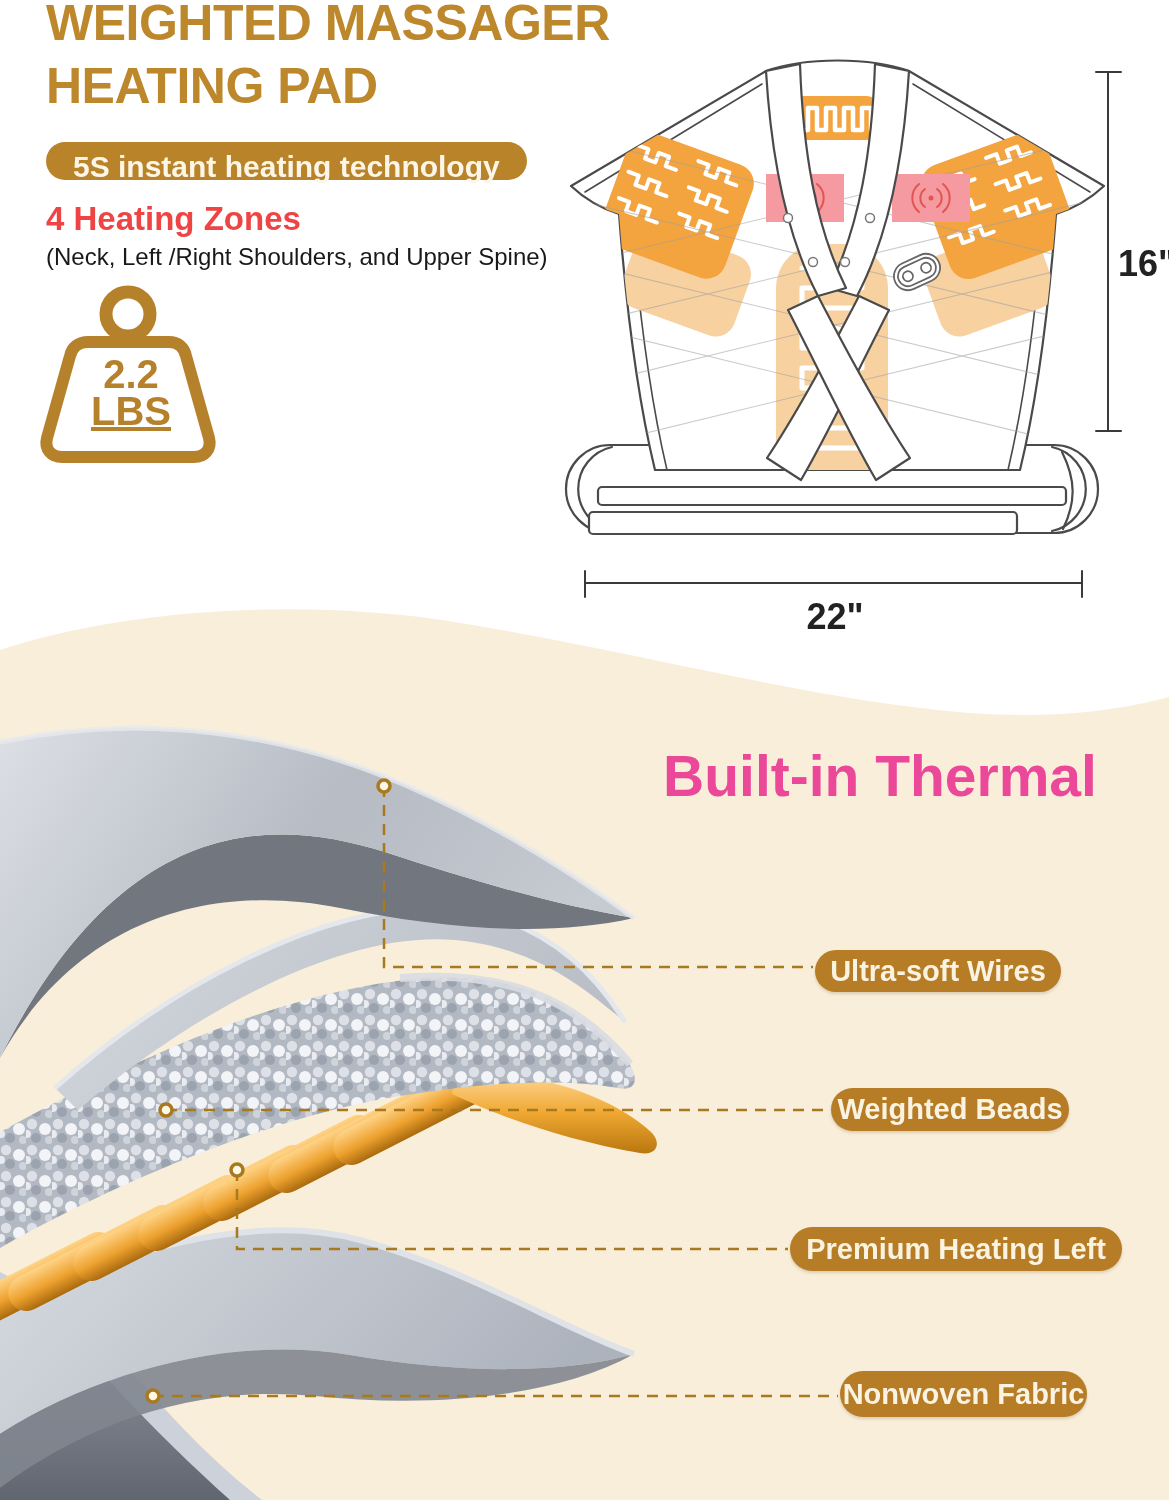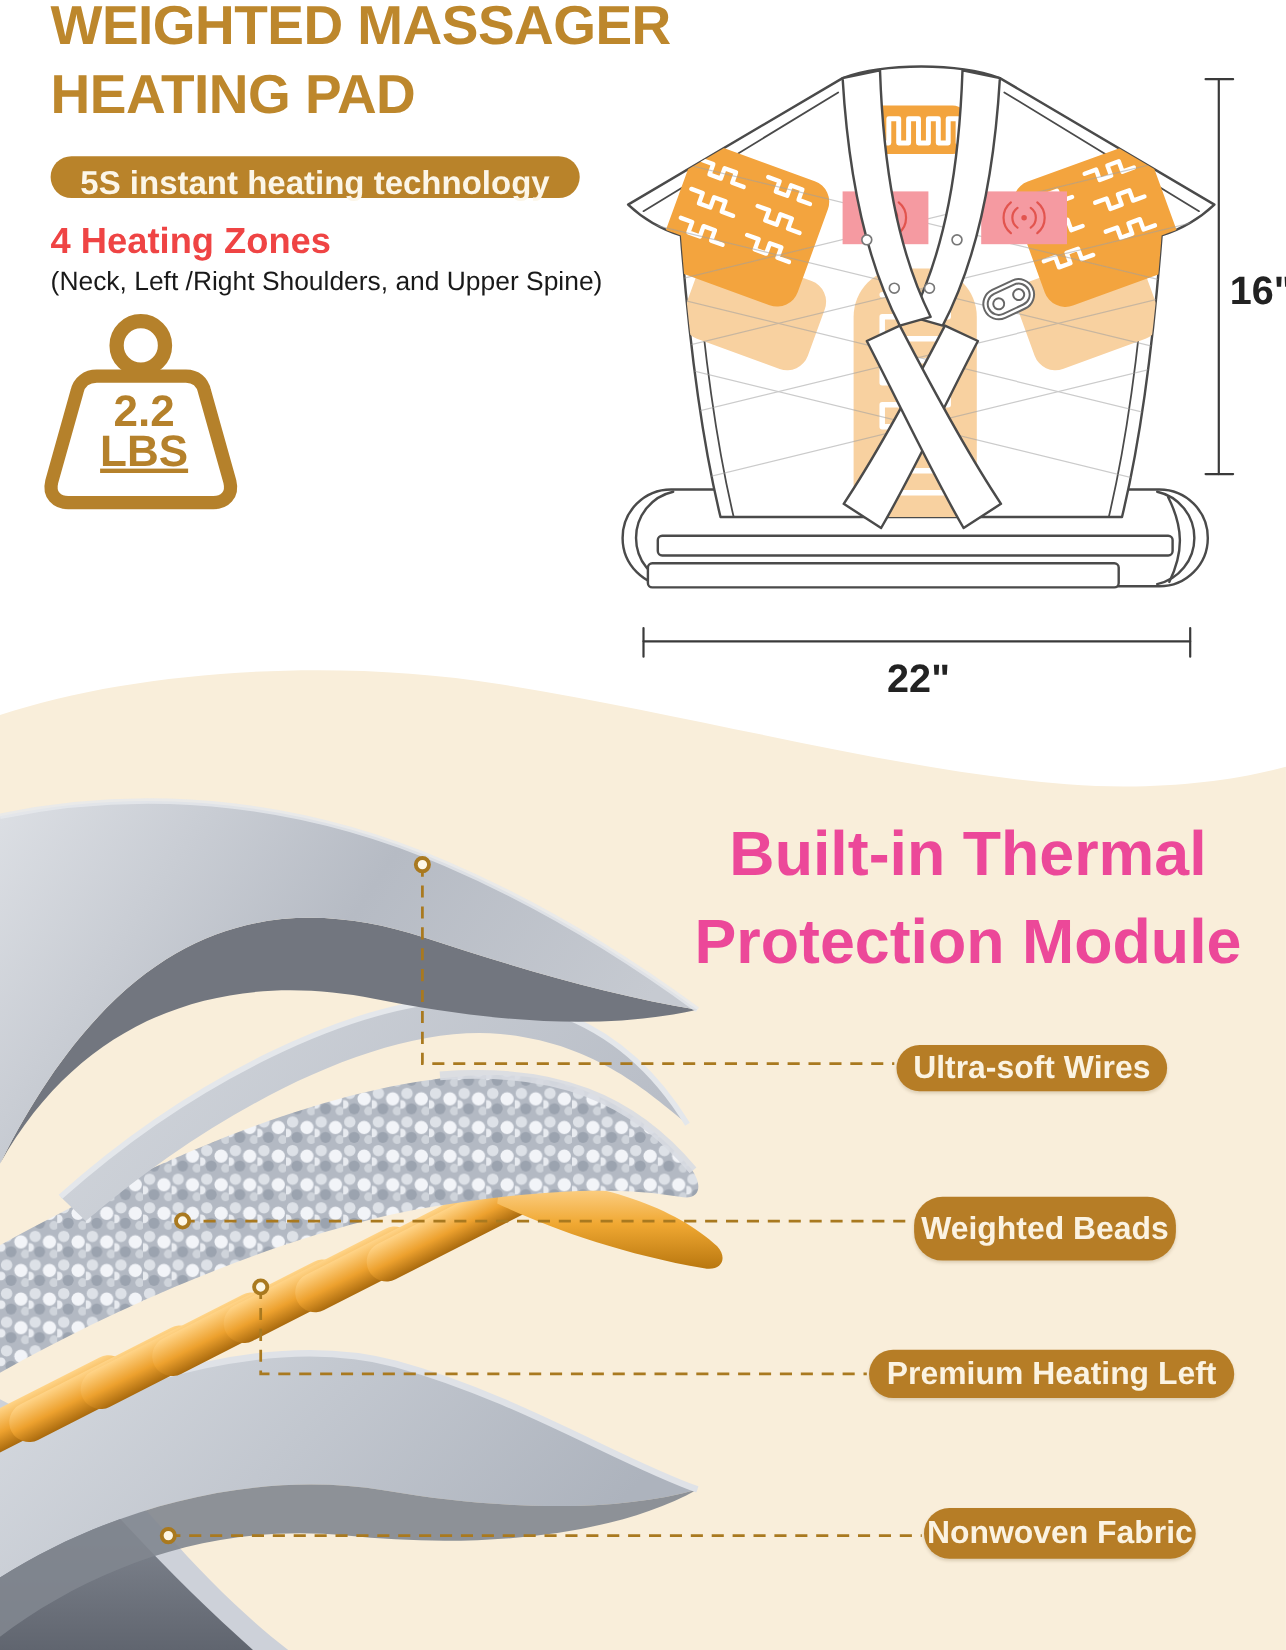--- a/index.html
+++ b/index.html
@@ -15,21 +15,21 @@
   .zones-sub{left:46px;top:243px;font-size:24px;font-weight:500;color:#191919;white-space:nowrap;}
   .weight-txt{left:56px;width:150px;text-align:center;color:#b5812b;font-weight:800;
     font-size:40px;line-height:36px;letter-spacing:0px;}
   .dim{color:#222;font-weight:700;font-size:36px;white-space:nowrap;}
   .thermal-title{left:600px;top:736px;width:560px;text-align:center;font-size:57px;line-height:80px;
     font-weight:800;color:#ec4899;white-space:nowrap;}
   .pill{display:flex;align-items:center;justify-content:center;background:#b67d26;color:#fbf3e2;
     font-weight:700;font-size:29px;border-radius:26px;box-shadow:0 2px 3px rgba(90,60,10,.18);
     white-space:nowrap;}
   #pill-1{left:815px;top:950px;width:246px;height:42px;}
-  #pill-2{left:831px;top:1088px;width:238px;height:58px;}
+  #pill-2{left:831px;top:1088px;width:238px;height:43px;}
   #pill-3{left:790px;top:1227px;width:332px;height:44px;}
   #pill-4{left:840px;top:1371px;width:247px;height:46px;}
 </style>
 </head>
 <body>
 
 <div id="stage">
 
   <svg id="bg-art" viewBox="0 0 1169 1500" xmlns="http://www.w3.org/2000/svg">
     <defs>
@@ -291,20 +291,19 @@
   <div class="abs zones-sub">(Neck, Left /Right Shoulders, and Upper Spine)</div>
 
   <div class="abs weight-txt" style="top:356px;">2.2</div>
   <div class="abs weight-txt" style="top:393px;text-decoration:underline;">LBS</div>
 
   <div class="abs dim" style="left:1118px;top:243px;">16"</div>
   <div class="abs dim" style="left:795px;top:596px;width:80px;text-align:center;">22"</div>
 
   <div class="abs thermal-title">
     <div>Built-in Thermal</div>
-    <div>Protection Module</div>
   </div>
 
   <div id="pill-1" class="abs pill">Ultra-soft Wires</div>
   <div id="pill-2" class="abs pill">Weighted Beads</div>
   <div id="pill-3" class="abs pill">Premium Heating Left</div>
   <div id="pill-4" class="abs pill">Nonwoven Fabric</div>
 </div>
 
 </body></html>

